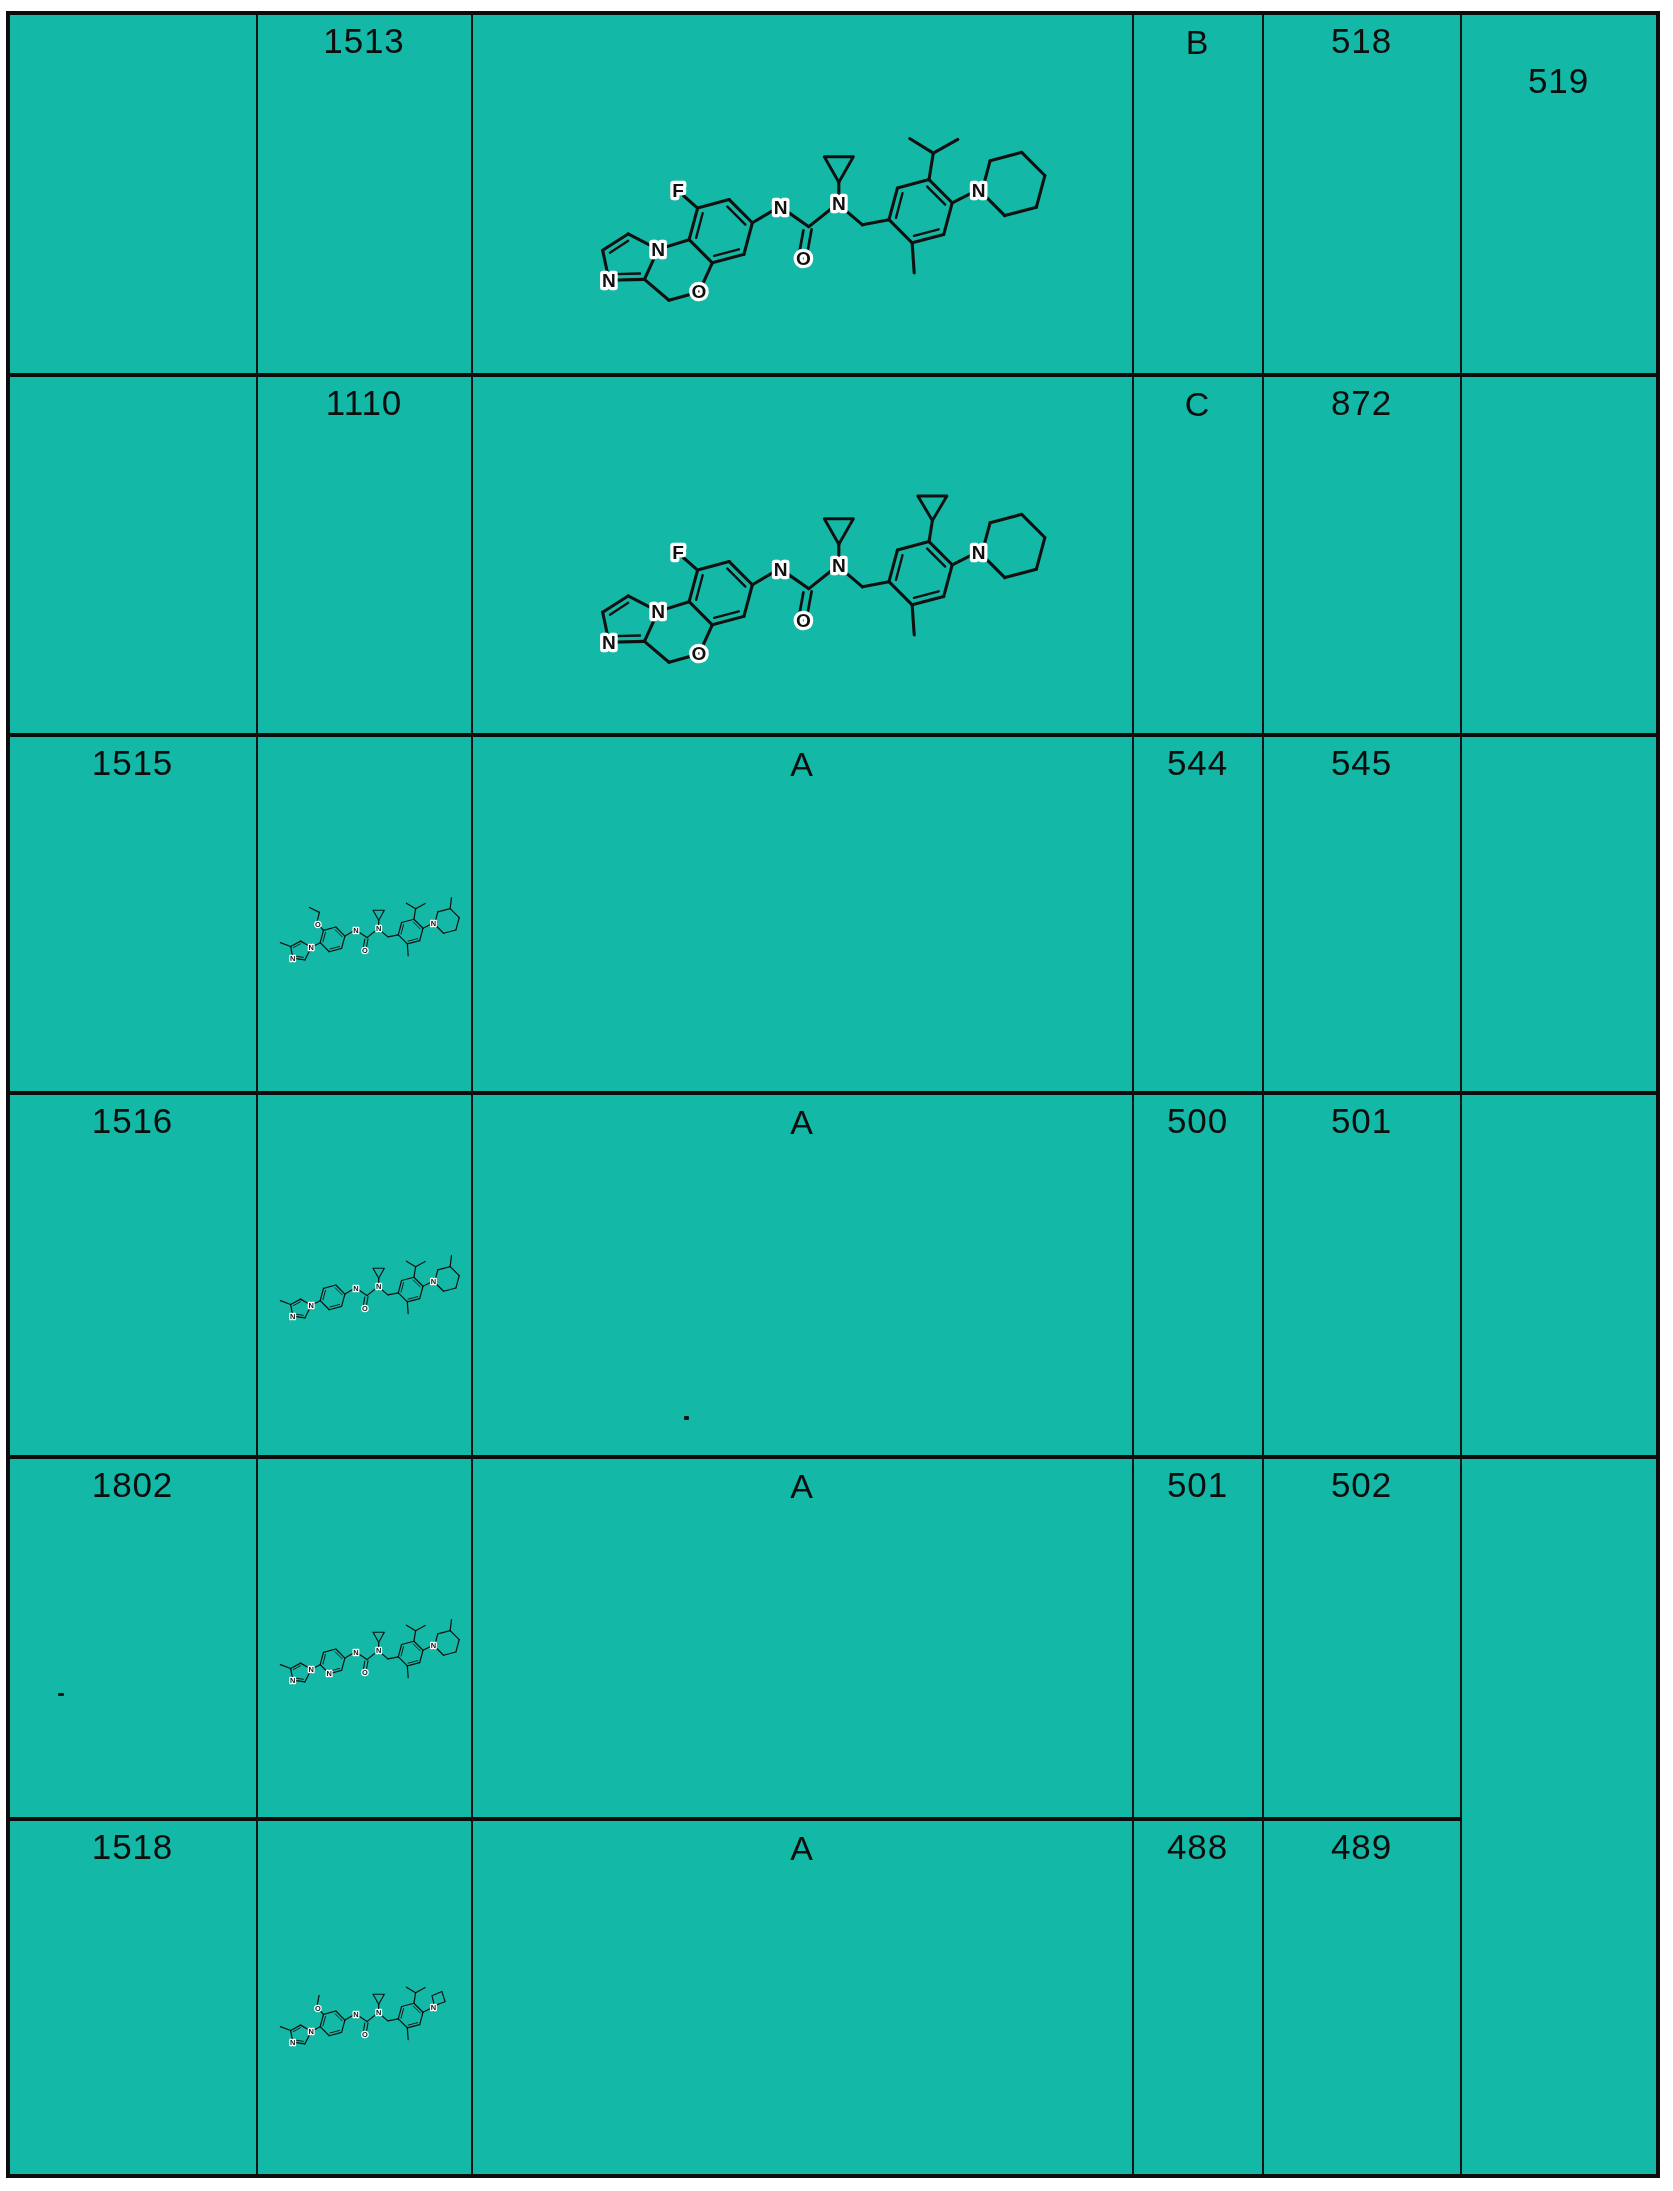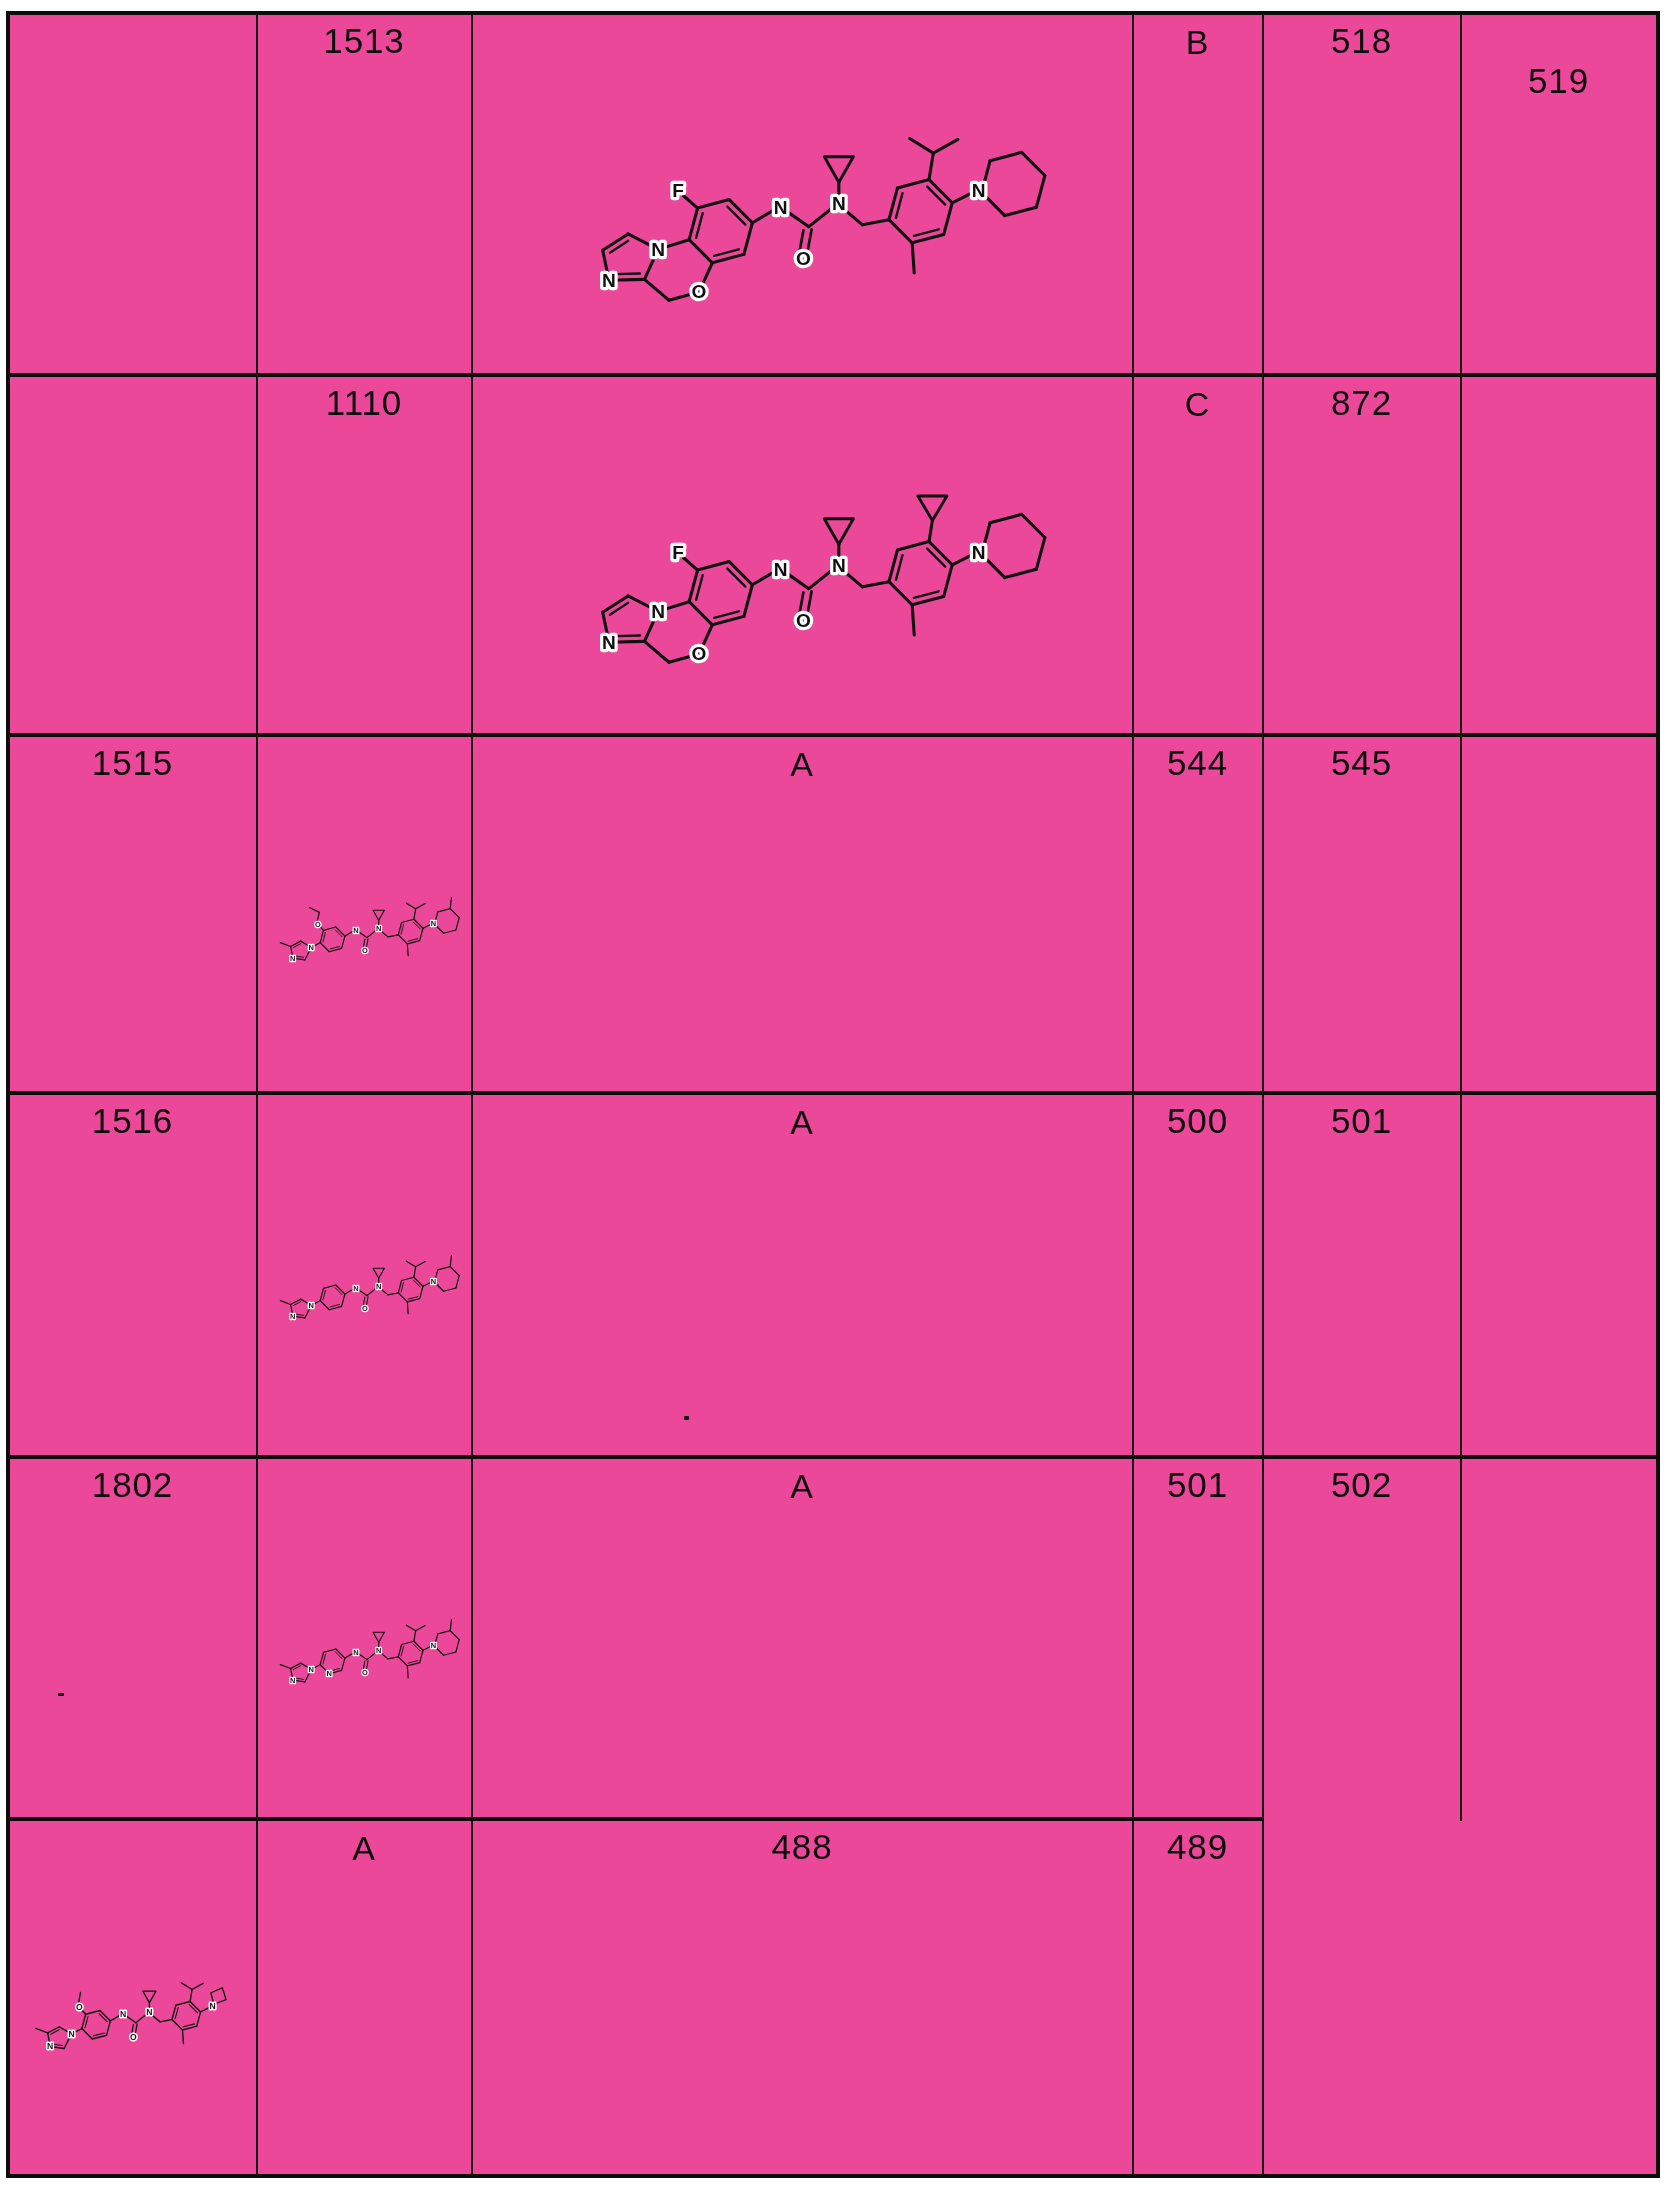--- a/index.html
+++ b/index.html
@@ -3,21 +3,21 @@
 <meta charset="utf-8">
 <style>
   html,body{margin:0;padding:0;}
   body{
     width:1674px;height:2192px;position:relative;background:#ffffff;
     font-family:"Liberation Sans", sans-serif;color:#0d0d0d;
     overflow:hidden;
   }
   .table{
     position:absolute;left:5.5px;top:11px;width:1654px;height:2167px;
-    box-sizing:border-box;border:4.5px solid #0c0c0c;background:#ec4899;
+    box-sizing:border-box;border:4.5px solid #0c0c0c;background:#14b8a6;
     display:grid;
     grid-template-columns:248px 215px 661px 130px 198px 1fr;
     grid-template-rows:362px 360px 358px 364px 362px 1fr;
   }
   .cell{
     box-sizing:border-box;
     border-right:2.7px solid #141414;
     border-bottom:4.5px solid #0c0c0c;
     overflow:hidden;
   }
@@ -374,20 +374,21 @@
         <line x1="557.5" y1="113.5" x2="566.8" y2="78.7" stroke-width="3.4"></line>
         <text x="494" y="102">N</text>
         <line x1="541.3" y1="53.2" x2="545" y2="22" stroke-width="3.4"></line>
       </svg>
   </div>
   <div class="cell c-act">A</div>
   <div class="cell c-ms">501</div>
   <div class="cell c-ms">502</div>
 
   <div class="cell c-empty"></div>
+  <div class="cell c-num">1518</div>
   <div class="cell c-struct">
     <svg class="mol" viewBox="0 0 600 230" width="545" height="209">
         <line x1="244.8" y1="130.7" x2="219.3" y2="105.2" stroke-width="3.4"></line>
         <line x1="219.3" y1="105.2" x2="184.5" y2="114.5" stroke-width="3.4"></line>
         <line x1="184.5" y1="114.5" x2="175.2" y2="149.3" stroke-width="3.4"></line>
         <line x1="175.2" y1="149.3" x2="200.7" y2="174.8" stroke-width="3.4"></line>
         <line x1="200.7" y1="174.8" x2="235.5" y2="165.5" stroke-width="3.4"></line>
         <line x1="235.5" y1="165.5" x2="244.8" y2="130.7" stroke-width="3.4"></line>
         <line x1="182.9" y1="147.3" x2="190.1" y2="120.1" stroke-width="2.6"></line>
         <line x1="217.3" y1="112.9" x2="237.1" y2="132.7" stroke-width="2.6"></line>

